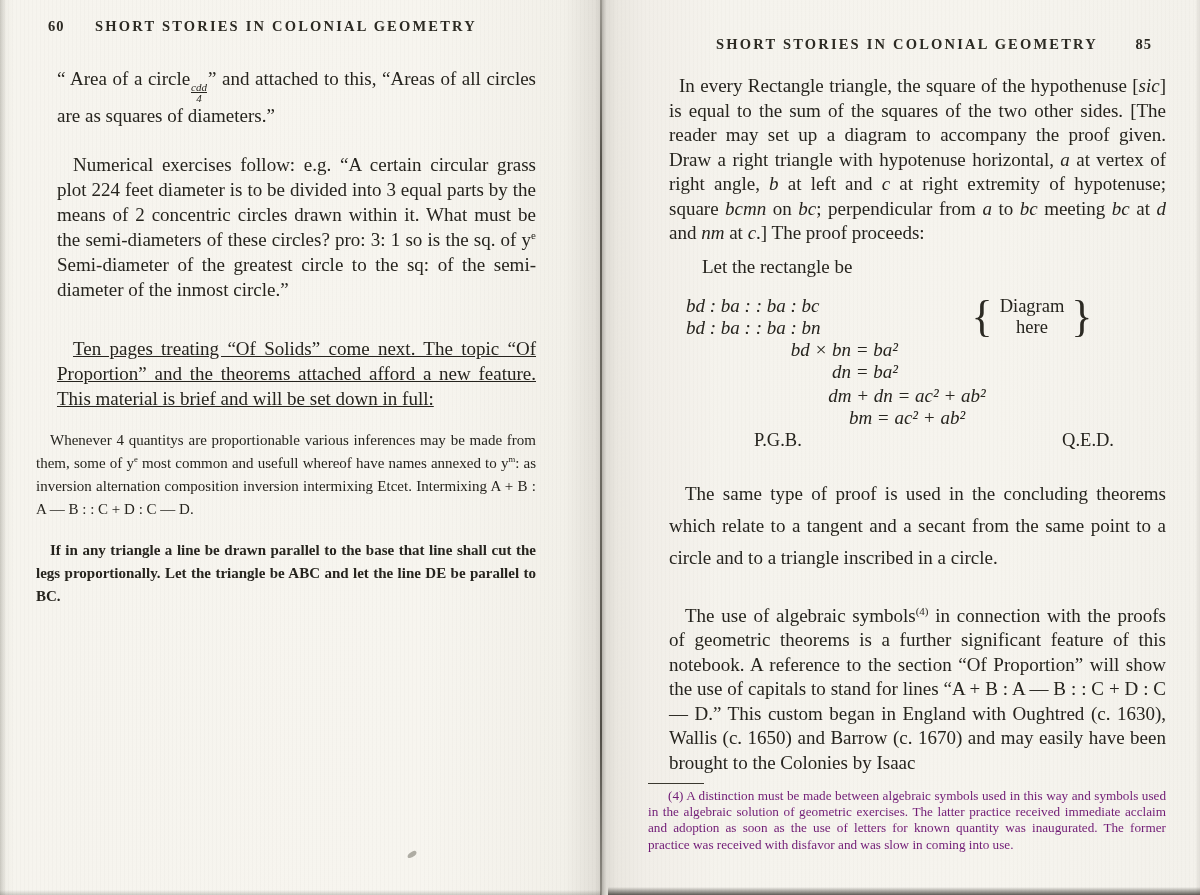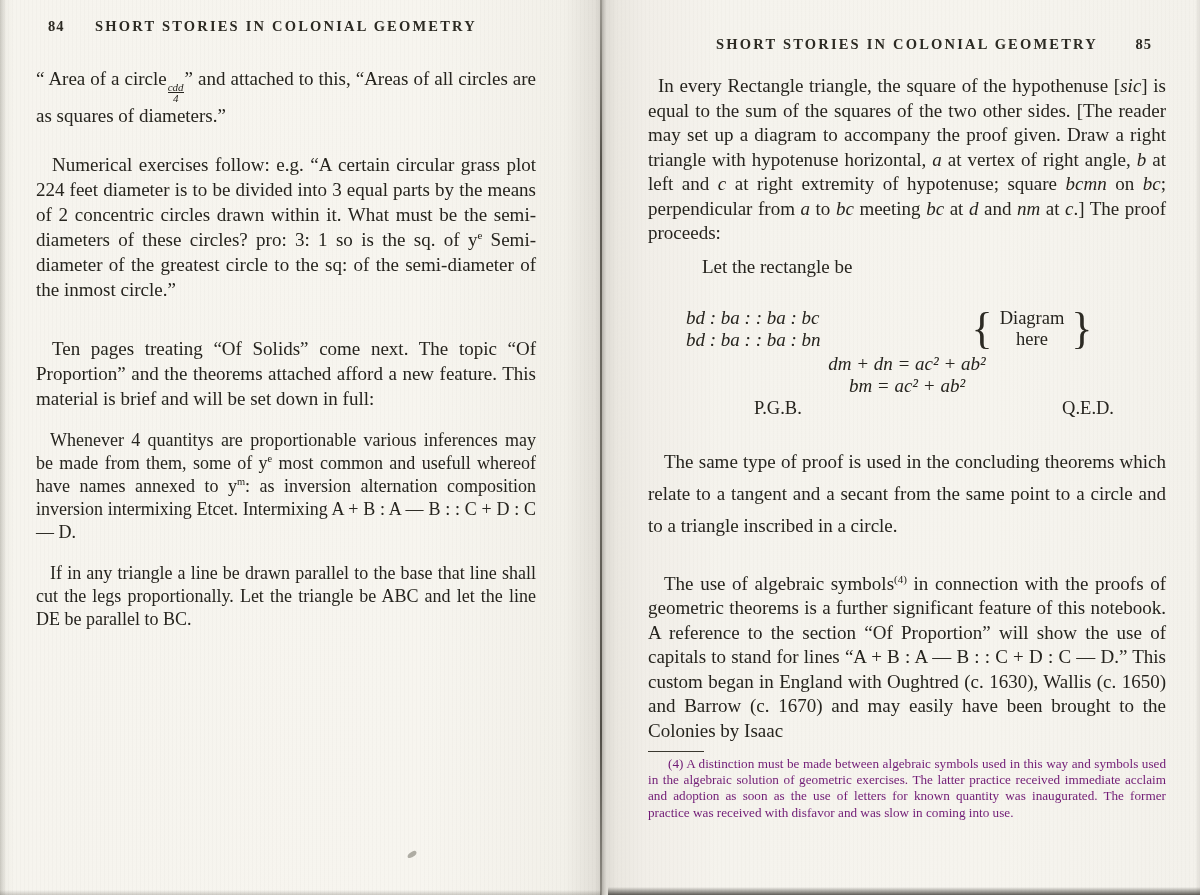--- a/index.html
+++ b/index.html
@@ -61,48 +61,48 @@
     position:relative; height:20px;
     font-size:14.5px; font-weight:bold; letter-spacing:2.2px;
     color:#2c2a23; text-align:center; white-space:nowrap;
   }
   .running-head .pn { position:absolute; top:0; letter-spacing:1px; }
   .running-head .pn.l { left:12px; }
   .running-head .pn.r { right:14px; }
 
   
   p { margin:0; text-align:justify; }
-  .body  { font-size:19px; line-height:25px; text-indent:16px; }
+  .body  { font-size:19px; line-height:25px; text-indent:16px;margin-left:21px; }
   .noind { text-indent:0; }
-  .quote { font-size:18px; line-height:23px; text-indent:14px; }
+  .quote { font-size:15px; line-height:23px; text-indent:14px; }
   sup { font-size:.58em; line-height:0; }
   i { font-style:italic; }
 
   .lp .p1 { margin-top:28px; }
   .lp .p2 { margin-top:24px; }
-  .lp .p3 { margin-top:34px; }
+  .lp .p3 { margin-top:34px;text-decoration:underline; }
   .lp .q1 { margin-top:18px; }
-  .lp .q2 { margin-top:18px; }
+  .lp .q2 { margin-top:18px;font-weight:bold; }
   .lp .p4 { margin-top:16px; }
   .lp .p5 { margin-top:22px; }
 
   .rp .p1 { margin-top:18px; line-height:24.5px; }
   .rp .p2 { margin-top:26px; line-height:32px; }
   .rp .p3 { margin-top:30px; line-height:24.5px; }
 
   
   .frac {
     display:inline-flex; flex-direction:column; vertical-align:-6px;
     font-size:11px; line-height:10px; font-style:italic; text-align:center; margin:0 1px;
   }
   .frac .den { border-top:1px solid #26241e; padding:0 2px; }
 
   
   .let-line { margin-top:8px; padding-left:54px; font-size:19px; line-height:25px; text-align:left; }
-  .math { margin-top:28px; font-size:19px; font-style:italic; }
+  .math { margin-top:16px; font-size:19px; font-style:italic; }
   .math-cols { display:flex; align-items:flex-start; }
   .mcol { line-height:22px; white-space:nowrap; }
   .mcol.lc { margin-left:38px; width:212px; }
   .mcol.rc { width:170px; }
   .mline.ra { text-align:right; }
   .mid {
     flex:1; display:flex; justify-content:center; align-items:center;
     font-style:normal; padding-top:1px;
   }
   .brace { font-size:44px; line-height:40px; font-weight:400; color:#2c2a23; }
@@ -133,21 +133,21 @@
 
   <div class="spine-line"></div>
   <div class="edge-left"></div>
   <div class="edge-right"></div>
   <div class="edge-bottom-left"></div>
   <div class="edge-bottom-right"></div>
   <div class="speck"></div>
 
   <div class="content lp">
     <div class="running-head">
-      <span class="pn l">84</span>
+      <span class="pn l">60</span>
       <span>SHORT STORIES IN COLONIAL GEOMETRY</span>
     </div>
 
     <p class="body noind p1"><span>“ Area of a circle</span><span class="frac">
           <span class="num">cdd</span>
           <span class="den">4</span>
         </span><span>” and attached to this, “Areas of all circles are as squares of diameters.”</span></p>
     <p class="body p2"><span>Numerical exercises follow: e.g.  “A certain circular grass plot 224 feet diameter is to be divided into 3 equal parts by the means of 2 concentric circles drawn within it.  What must be the semi-diameters of these circles? pro: 3: 1 so is the sq. of y</span><sup>e</sup><span> Semi-diameter of the greatest circle to the sq: of the semi-diameter of the inmost circle.”</span></p>
     <p class="body p3"><span>Ten pages treating “Of Solids” come next.  The topic “Of Proportion” and the theorems attached afford a new feature.  This material is brief and will be set down in full:</span></p>
     <p class="quote q1"><span>Whenever 4 quantitys are proportionable various inferences may be made from them, some of y</span><sup>e</sup><span> most common and usefull whereof have names annexed to y</span><sup>m</sup><span>: as inversion alternation composition inversion intermixing Etcet.  Intermixing A + B : A — B : : C + D : C — D.</span></p>
@@ -162,20 +162,22 @@
 
     <p class="body p1" style="text-indent:10px"><span>In every Rectangle triangle, the square of the hypothenuse [</span><i>sic</i><span>] is equal to the sum of the squares of the two other sides.  [The reader may set up a diagram to accompany the proof given.  Draw a right triangle with hypotenuse horizontal, </span><i>a</i><span> at vertex of right angle, </span><i>b</i><span> at left and </span><i>c</i><span> at right extremity of hypotenuse; square </span><i>bcmn</i><span> on </span><i>bc</i><span>; perpendicular from </span><i>a</i><span> to </span><i>bc</i><span> meeting </span><i>bc</i><span> at </span><i>d</i><span> and </span><i>nm</i><span> at </span><i>c</i><span>.]  The proof proceeds:</span></p>
 
     <div class="let-line">Let the rectangle be</div>
 
     <div class="math">
       <div class="math-cols">
         <div class="mcol lc">
           <div class="mline">bd : ba : : ba : bc</div>
           <div class="mline">bd : ba : : ba : bn</div>
+          <div class="mline ra">bd × bn = ba²</div>
+          <div class="mline ra">dn = ba²</div>
         </div>
         <div class="mid">
           <span class="brace">{</span>
           <span class="diag">
             <span style="display:block">Diagram</span>
             <span style="display:block">here</span>
           </span>
           <span class="brace">}</span>
         </div>
       </div>

